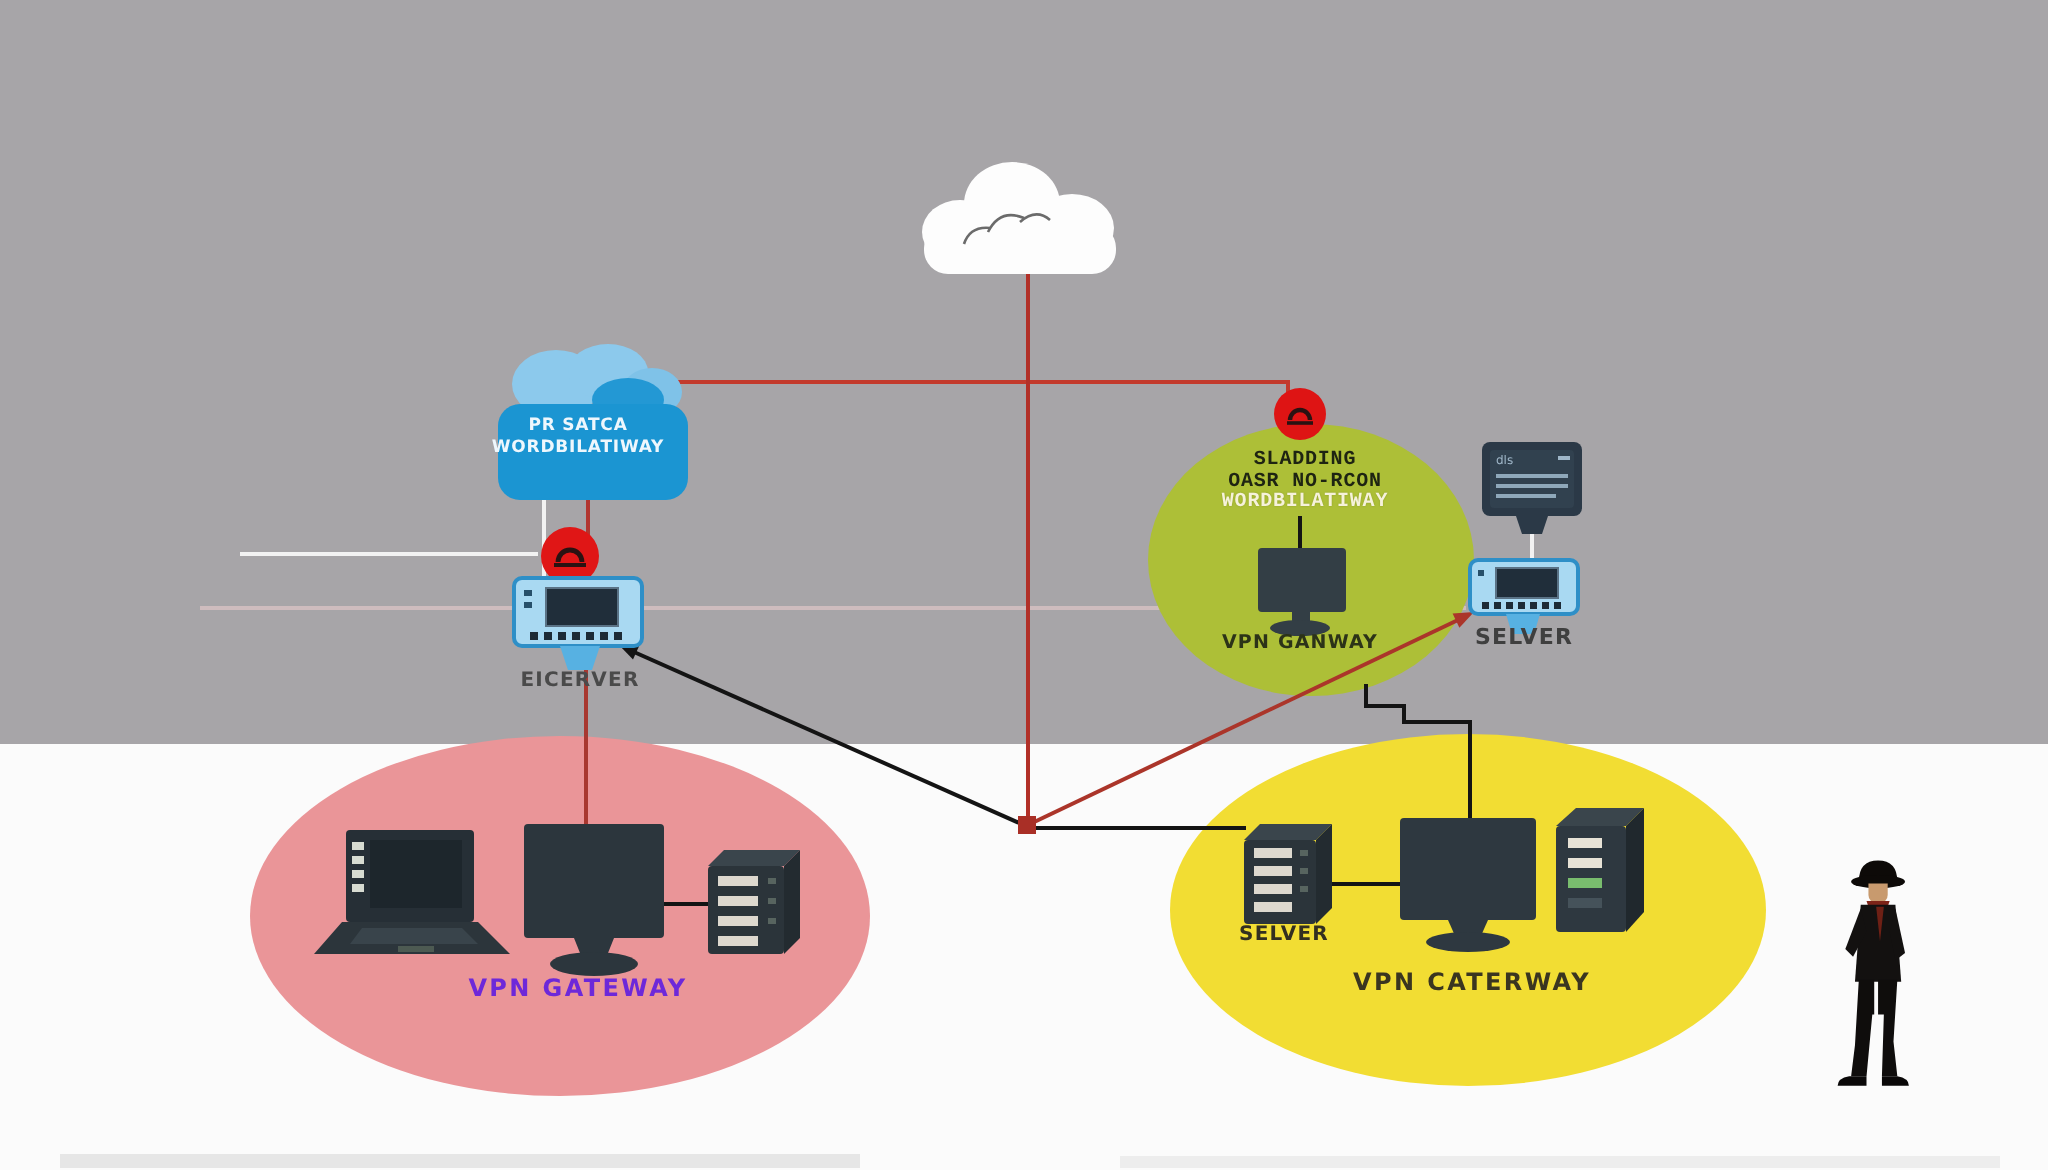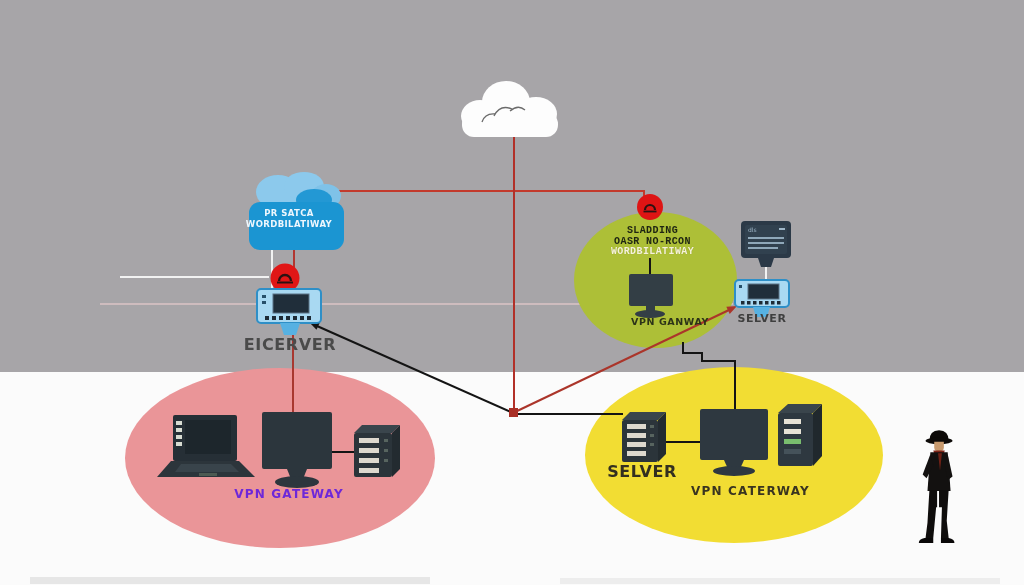--- a/index.html
+++ b/index.html
@@ -8,21 +8,21 @@
     font-family:"DejaVu Sans", sans-serif;background:#fbfbfb;
   }
   .abs{position:absolute;}
   .bg-top{left:0;top:0;width:1024px;height:372px;background:#a7a5a8;}
   .bg-bottom{left:0;top:372px;width:1024px;height:213px;background:#fbfbfb;}
   .zone{border-radius:50%;}
   .zone-pink{left:125px;top:368px;width:310px;height:180px;background:#ea9598;}
   .zone-yellow{left:585px;top:367px;width:298px;height:176px;background:#f2dd33;}
   .zone-olive{left:574px;top:212px;width:163px;height:136px;background:#adbf37;}
   .lbl{position:absolute;font-weight:bold;color:#3d3d3d;text-align:center;letter-spacing:0.6px;}
-  .lbl-sm{font-size:16px;}
+  .lbl-sm{font-size:10px;}
   .lbl-md{font-size:11px;}
   .lbl-lg{font-size:12px;letter-spacing:1.2px;}
   .cloud-text{position:absolute;left:242px;top:208px;width:94px;text-align:center;
     color:#eef7fd;font-size:8.5px;font-weight:bold;line-height:11px;letter-spacing:0.4px;}
   .olive-line{position:absolute;left:585px;width:135px;text-align:center;font-weight:bold;
     font-size:10px;letter-spacing:0.4px;font-family:Liberation Mono, monospace;}
   .olive-dark{color:#1e2412;}
   .olive-light{color:#f6f2da;text-shadow:0 0 1px #8a9a2a;}
   .smudge{background:rgba(140,140,140,0.18);}
   svg{display:block;}
@@ -121,21 +121,21 @@
   <div class="lbl lbl-sm" style="left:240px;top:335px;width:100px;color:#4a4a4a;">EICERVER</div>
 
   <div class="olive-line olive-dark" style="top:225px;">SLADDING</div>
   <div class="olive-line olive-dark" style="top:236px;">OASR NO-RCON</div>
   <div class="olive-line olive-light" style="top:246px;">WORDBILATIWAY</div>
   <svg class="abs" style="left:627px;top:272px;" width="48" height="46">
     <rect x="2" y="2" width="44" height="32" rx="2" fill="#333e45"></rect>
     <rect x="19" y="34" width="9" height="6" fill="#333e45"></rect>
     <ellipse cx="23" cy="42" rx="15" ry="4" fill="#333e45"></ellipse>
   </svg>
-  <div class="lbl" style="left:610px;top:316px;width:120px;font-size:9.5px;color:#2c3318;">VPN GANWAY</div>
+  <div class="lbl" style="left:590px;top:316px;width:120px;font-size:9.5px;color:#2c3318;">VPN GANWAY</div>
 
   <svg class="abs" style="left:740px;top:220px;" width="52" height="48">
     <rect x="1" y="1" width="50" height="37" rx="4" fill="#2b3947"></rect>
     <rect x="5" y="5" width="42" height="29" rx="2" fill="#31414f"></rect>
     <text x="8" y="12" font-size="6" fill="#9fb6c8" font-family="DejaVu Sans, sans-serif">dls</text>
     <rect x="39" y="8" width="6" height="2" fill="#9fb6c8"></rect>
     <rect x="8" y="17" width="36" height="2" fill="#8fa8ba"></rect>
     <rect x="8" y="22" width="36" height="2" fill="#8fa8ba"></rect>
     <rect x="8" y="27" width="30" height="2" fill="#8fa8ba"></rect>
     <polygon points="18,38 34,38 31,47 21,47" fill="#2b3947"></polygon>
@@ -218,21 +218,21 @@
   </svg>
   <svg class="abs" style="left:775px;top:404px;" width="50" height="66">
     <polygon points="3,9 13,0 47,0 38,9" fill="#3a454c"></polygon>
     <polygon points="38,9 47,0 47,52 38,62" fill="#20282d"></polygon>
     <rect x="3" y="9" width="35" height="53" rx="2" fill="#2e3840"></rect>
     <rect x="9" y="15" width="17" height="5" fill="#e7e2d6"></rect>
     <rect x="9" y="25" width="17" height="5" fill="#e7e2d6"></rect>
     <rect x="9" y="35" width="17" height="5" fill="#79bd6e"></rect>
     <rect x="9" y="45" width="17" height="5" fill="#45525a"></rect>
   </svg>
-  <div class="lbl lbl-lg" style="left:662px;top:484px;width:148px;color:#3a3520;text-align:right;">VPN CATERWAY</div>
+  <div class="lbl lbl-lg" style="left:662px;top:484px;width:148px;color:#3a3520;">VPN CATERWAY</div>
 
   <svg class="abs" style="left:914px;top:424px;" width="52" height="128" viewBox="0 0 54 128">
     <path d="M16 15 Q16 4 26 4 Q36 4 36 15 Z" fill="#0d0a08"></path>
     <ellipse cx="26" cy="15" rx="14" ry="3.4" fill="#0d0a08"></ellipse>
     <path d="M21 16 h10 v6 q0 4 -5 4 q-5 0 -5 -4 Z" fill="#c89a6e"></path>
     <path d="M20 25 L32 25 L30 31 L22 31 Z" fill="#7e2418"></path>
     <path d="M17 27 L35 27 L38 67 L14 67 Z" fill="#131110"></path>
     <path d="M25 28 L29 28 L27 46 Z" fill="#6e2015"></path>
     <path d="M17 29 L9 50 L13 54 L20 41 Z" fill="#131110"></path>
     <path d="M35 29 L40 52 L35 56 L32 41 Z" fill="#131110"></path>

